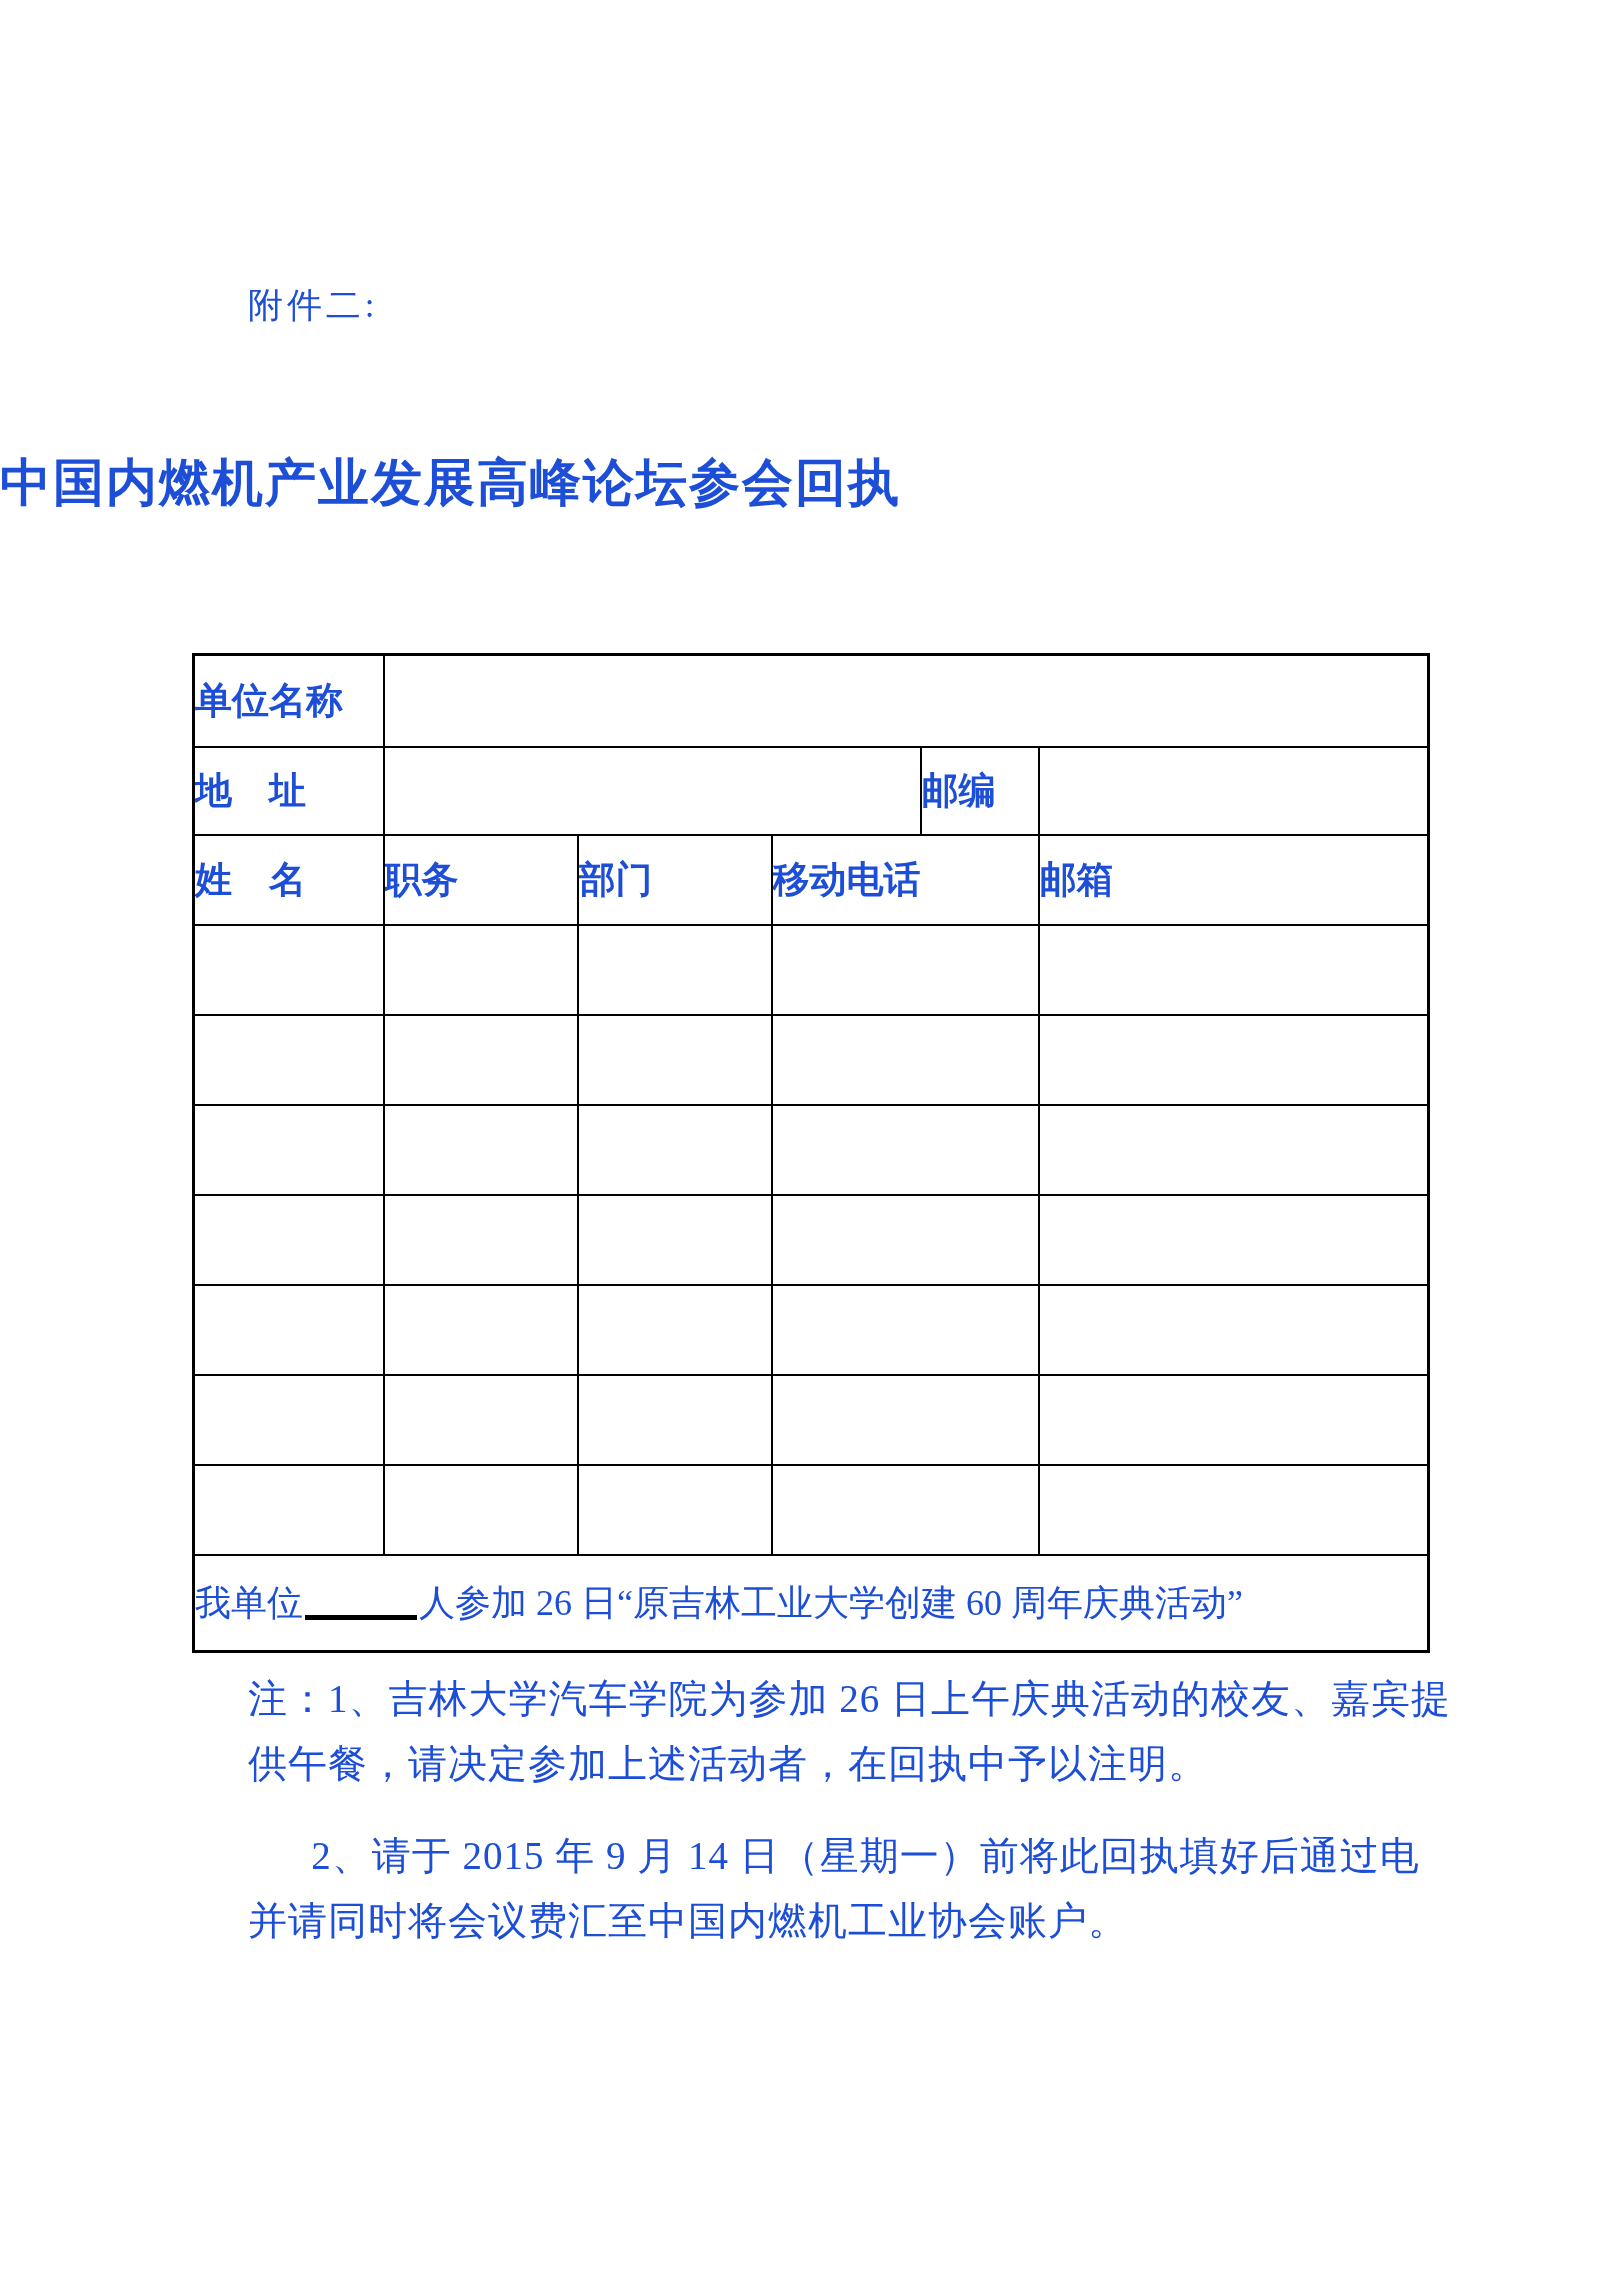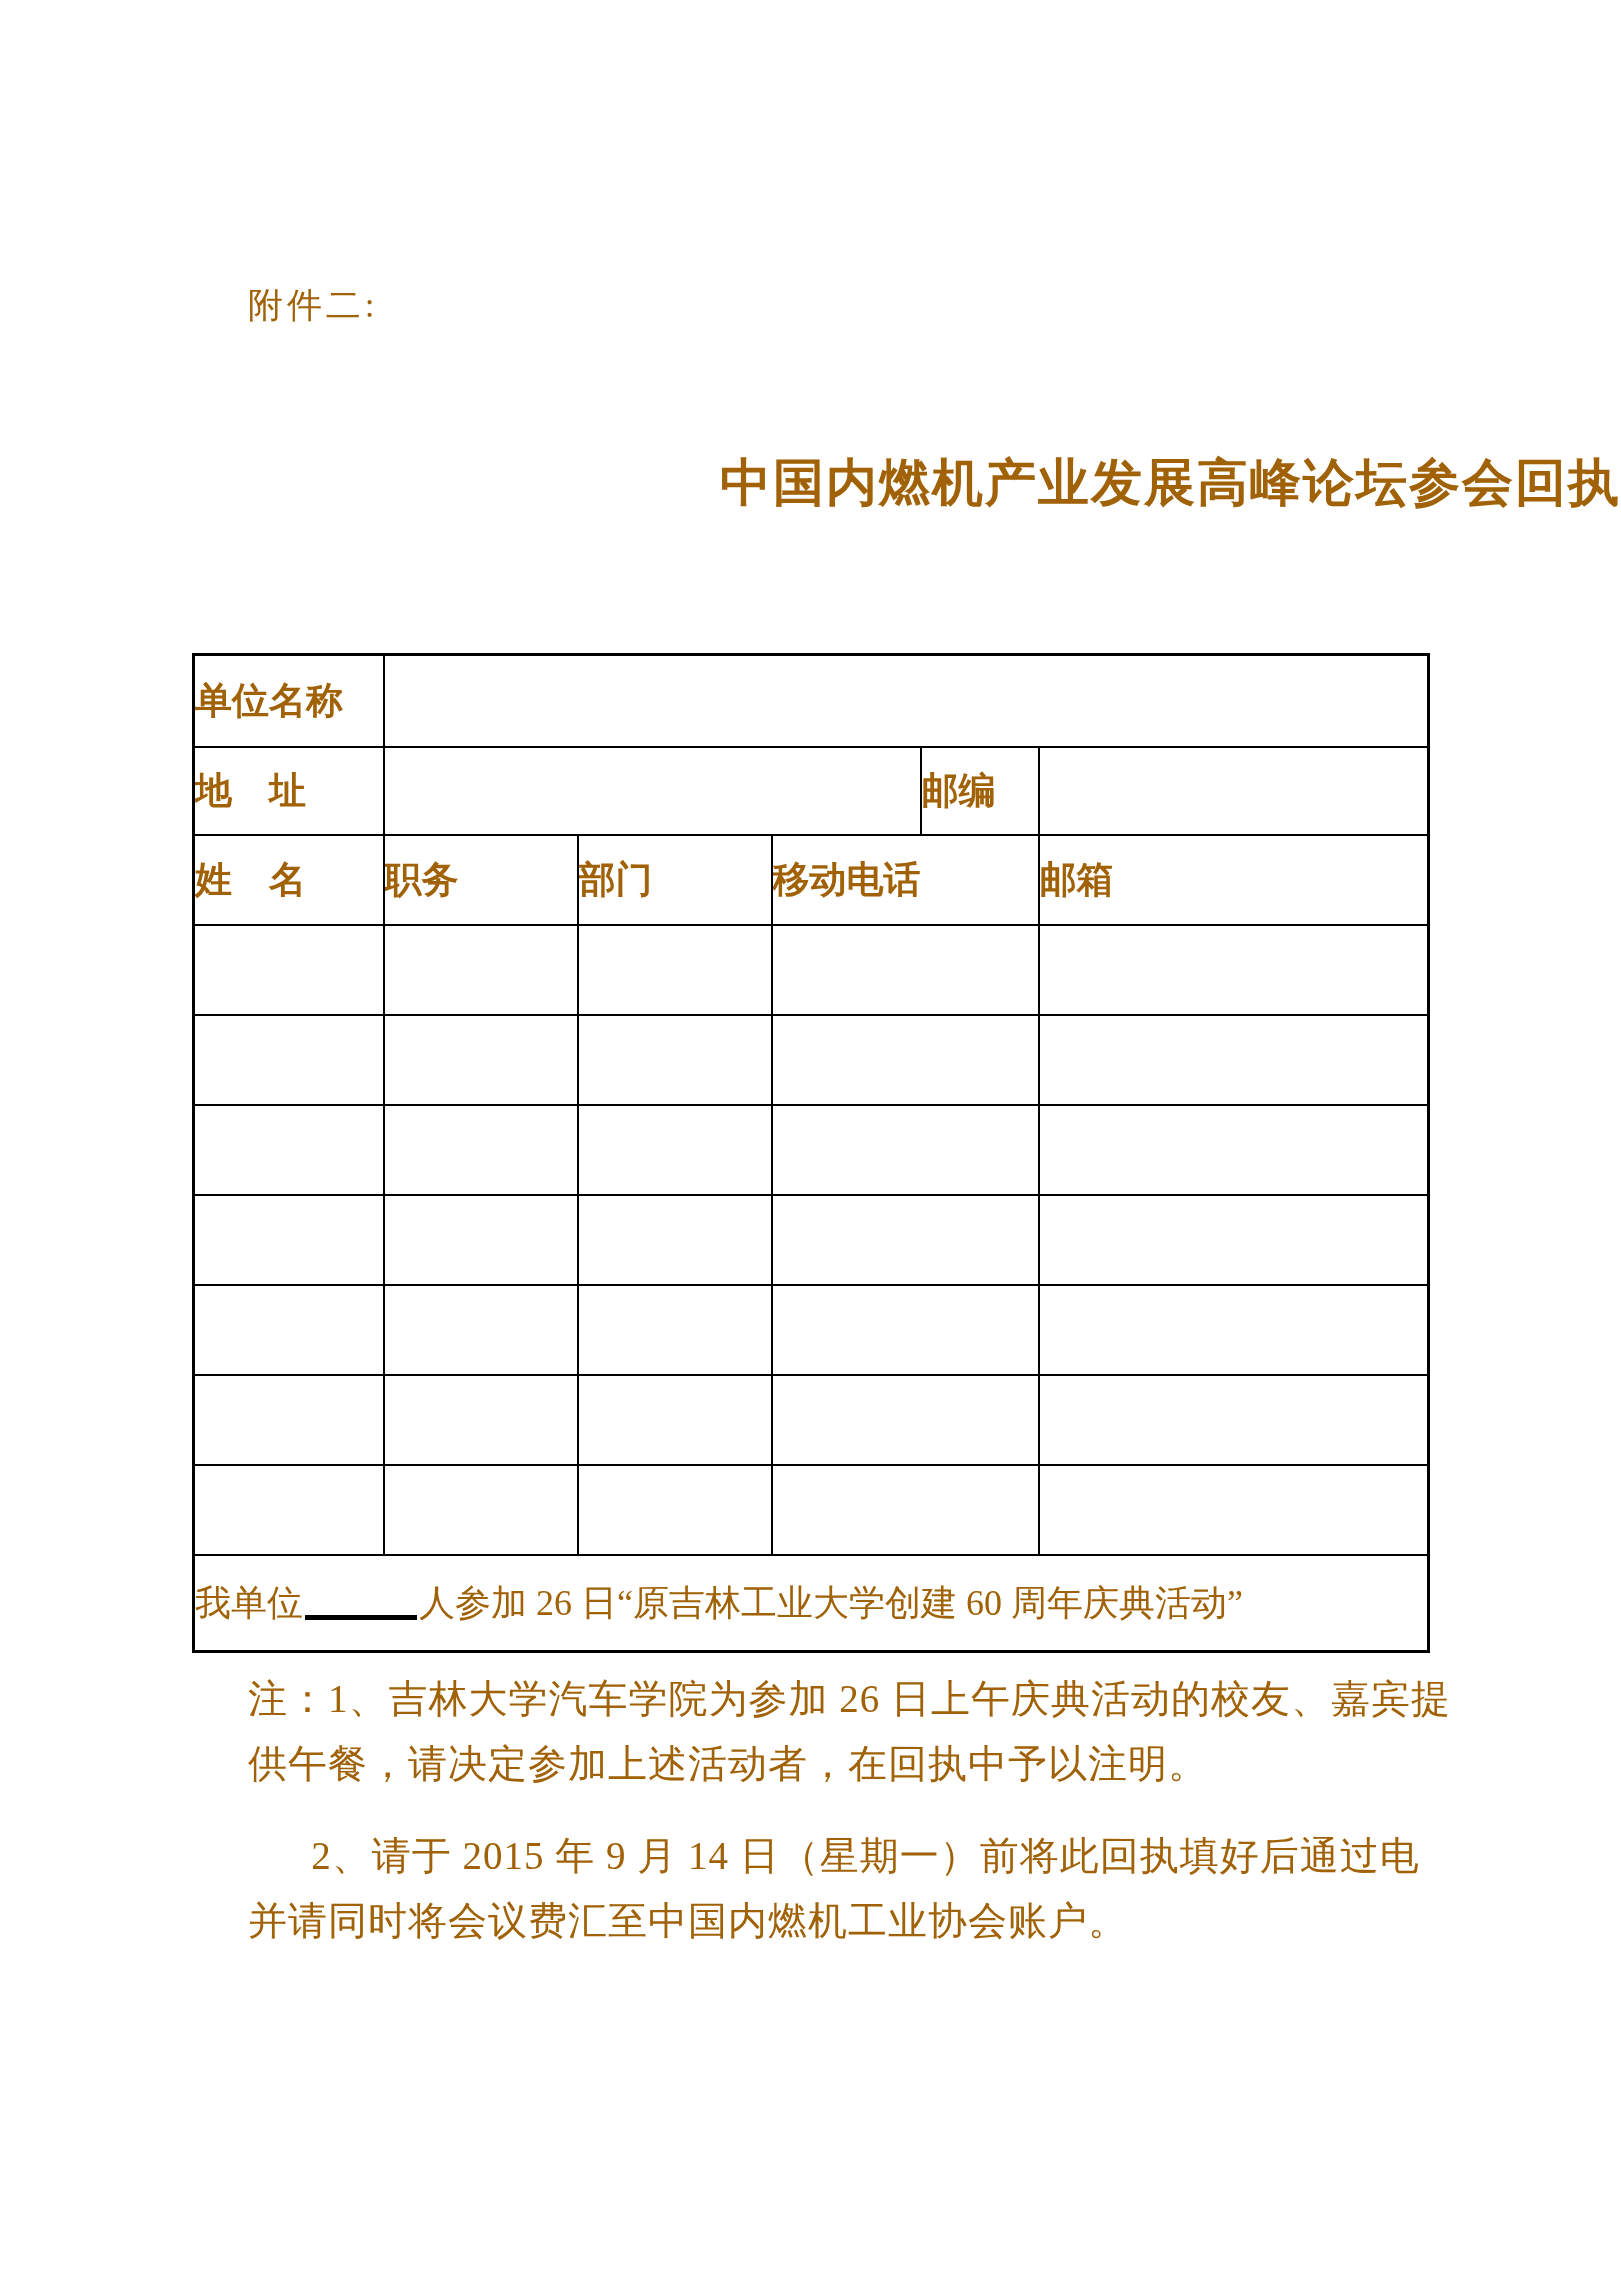--- a/index.html
+++ b/index.html
@@ -5,37 +5,37 @@
   html, body {
     margin: 0;
     padding: 0;
     background: #ffffff;
   }
   .page {
     position: relative;
     width: 1621px;
     height: 2293px;
     background: #ffffff;
-    color: #a16207;
+    color: #1d4ed8;
     font-family: "Liberation Serif", "DejaVu Serif", serif;
     overflow: hidden;
   }
   .attachment-label {
     position: absolute;
     left: 248px;
     top: 282px;
     font-size: 35px;
     letter-spacing: 3.9px;
   }
   .doc-title {
     position: absolute;
     left: 0;
     right: 0;
     top: 449px;
-    text-align: right;
+    text-align: left;
     font-size: 51px;
     font-weight: bold;
     letter-spacing: 2px;
   }
   table.form-table {
     position: absolute;
     left: 192px;
     top: 653px;
     width: 1235px;
     border-collapse: collapse;

